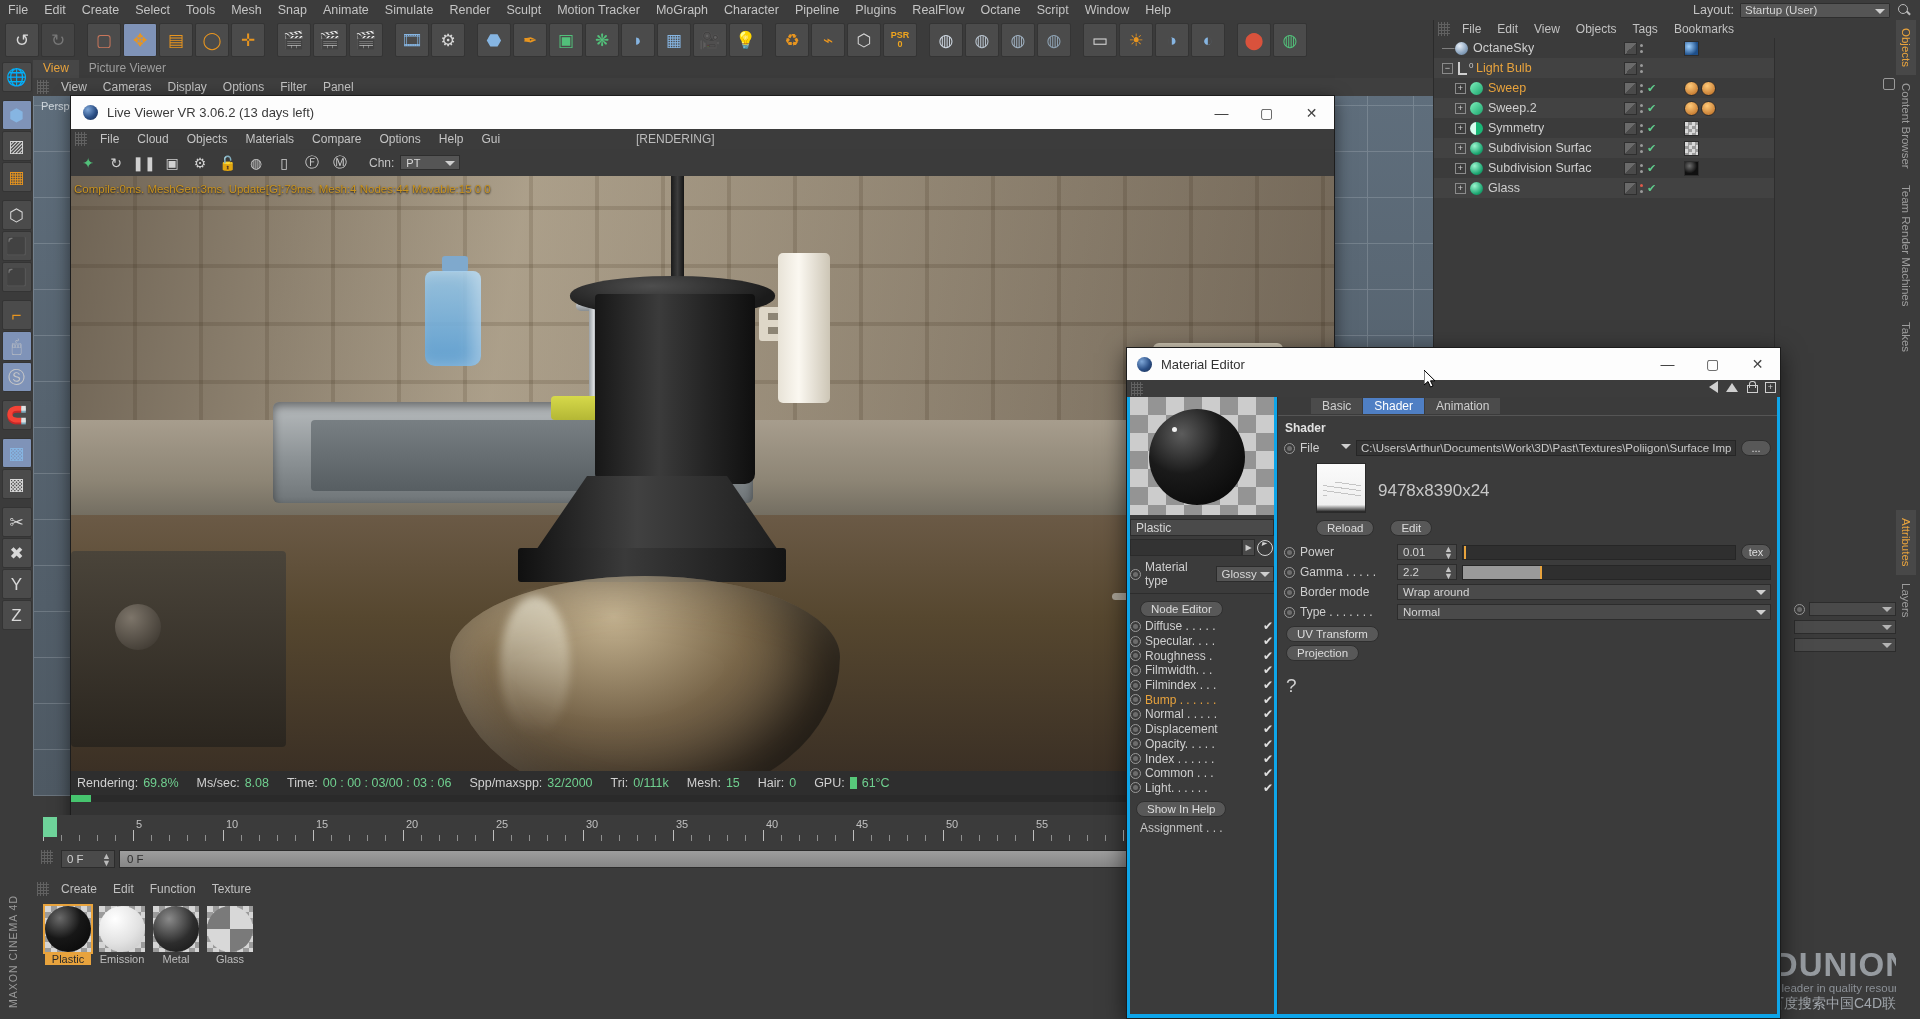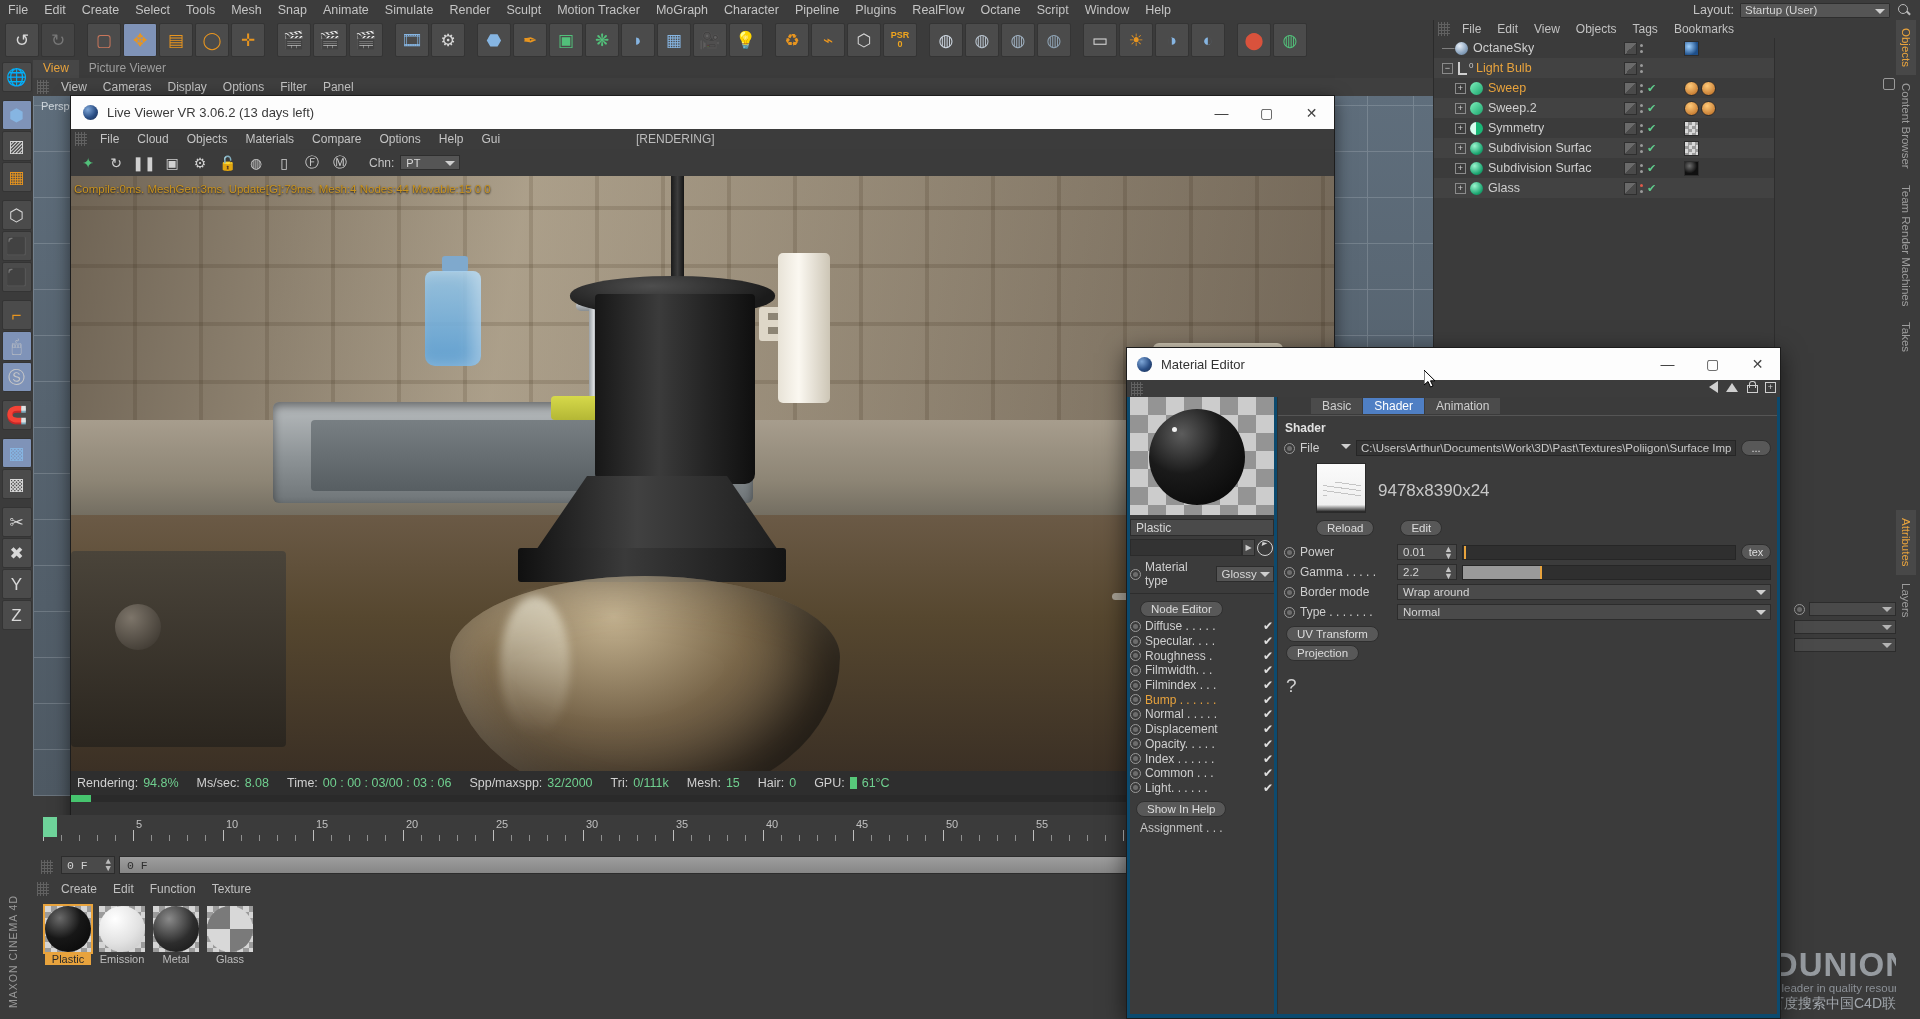--- a/index.html
+++ b/index.html
@@ -213,21 +213,21 @@
 
   
   #timeline {
     position:absolute; left:33px; top:815px; width:1400px; height:62px; background:#3b3b3b;
   }
   #tl-ruler { position:absolute; left:10px; top:3px; width:1350px; height:30px; }
   #tl-ruler .tick { position:absolute; top:17px; width:1px; height:6px; background:#8f8f8f; }
   #tl-ruler .tickM { position:absolute; top:12px; width:1px; height:11px; background:#bdbdbd; }
   #tl-ruler .lab { position:absolute; top:0; font-size:11px; color:#c0c0c0; }
   #tl-playhead { position:absolute; left:10px; top:2px; width:14px; height:20px; background:#6ed39a; }
-  #tl-controls { position:absolute; left:4px; top:35px; width:1400px; height:24px; display:flex; align-items:flex-end; gap:4px;font-family:Liberation Mono, monospace;}
+  #tl-controls { position:absolute; left:4px; top:35px; width:1400px; height:24px; display:flex; align-items:flex-start; gap:4px;}
   .numfield { width:54px;height:18px;background:#4a4a4a;border:1px solid #2c2c2c;color:#d2d2d2;
     font-size:11.5px;display:flex;align-items:center;padding-left:5px;position:relative;}
   .numfield .spin{position:absolute;right:3px;top:2px;font-size:9px;color:#bbb;line-height:7px;}
   #tl-scrub { flex:1; height:18px; background:linear-gradient(180deg,#9e9e9e,#868686);
     border:1px solid #2c2c2c; position:relative; color:#2f2f2f; font-size:11.5px;}
   #tl-scrub .l { position:absolute; left:7px; top:2px; }
   #tl-scrub .r { position:absolute; right:12px; top:2px; }
   .transport { display:flex; gap:2px; margin-left:4px; }
   .tpb { width:25px;height:21px;background:#4d4d4d;border:1px solid #313131;display:flex;
     align-items:center;justify-content:center;font-size:12px;color:#d4d4d4;border-radius:2px;}
@@ -306,21 +306,21 @@
 
   
   #attrpanel { position:absolute; left:1790px; top:600px; width:106px; height:130px; background:#3b3b3b;}
   .attrrow { height:18px; display:flex; align-items:center; gap:4px; padding-left:4px; }
   .attrfield { flex:1; height:14px; background:#4a4a4a; border:1px solid #2c2c2c; position:relative;}
   .attrfield .caret { position:absolute; right:3px; top:4px; border-top-color:#b4b4b4; }
 
   
   #mateditor {
     position:absolute; left:1126px; top:347px; width:655px; height:672px;
-    background:#0c4a6e; border:1px solid #1c1c1c; box-shadow:0 6px 22px rgba(0,0,0,.6);
+    background:#0ea5e9; border:1px solid #1c1c1c; box-shadow:0 6px 22px rgba(0,0,0,.6);
   }
   #me-title { height:32px; background:#fdfdfd; display:flex; align-items:center; padding-left:10px; color:#333; font-size:13px;}
   #me-title .ticon{width:15px;height:15px;border-radius:50%;margin-right:9px;
     background:radial-gradient(circle at 32% 30%, #7fa7d8 0%, #2b4f86 55%, #17294a 100%);}
   #me-title .tspacer{flex:1;}
   #me-sub { height:17px; background:#3c3c3c; display:flex; align-items:center; position:relative;}
   #me-sub .rightico { position:absolute; right:4px; top:1px; display:flex; align-items:center; gap:8px; font-size:12px; color:#cfcfcf;}
   .tri-l { width:0;height:0;border-top:6px solid transparent;border-bottom:6px solid transparent;border-right:9px solid #cfcfcf;}
   .tri-u { width:0;height:0;border-left:6px solid transparent;border-right:6px solid transparent;border-bottom:9px solid #cfcfcf;}
   .lockico{width:11px;height:12px;position:relative;}
@@ -378,21 +378,21 @@
   .textin { flex:1; height:16px; background:#333; border:1px solid #262626; color:#c9c9c9;
     font-size:11.5px; display:flex; align-items:center; padding-left:4px; overflow:hidden; white-space:nowrap;}
   .dotbtn { width:30px;height:16px;background:#585858;border:1px solid #2f2f2f;border-radius:8px;
     font-size:11px;color:#ddd;display:flex;align-items:center;justify-content:center;}
   #me-thumbrow { display:flex; align-items:flex-start; gap:12px; padding:5px 0 3px 38px;}
   #me-thumb { width:50px; height:50px; background:linear-gradient(180deg,#fbfbfb,#efefef 85%,#1d1d1d 100%);
     border:1px solid #2a2a2a; position:relative; overflow:hidden;}
   #me-thumb::after{content:'';position:absolute;left:6px;top:18px;width:38px;height:14px;
     background:repeating-linear-gradient(8deg,rgba(150,150,150,.5) 0 1px,transparent 1px 5px);}
   #me-thumbinfo { font-size:17px; color:#c8c8c8; padding-top:18px;}
-  #me-rebtns { display:flex; gap:26px; padding:4px 0 6px 38px;align-items:center; }
+  #me-rebtns { display:flex; gap:16px; padding:4px 0 6px 38px;align-items:center; }
   .numin { width:60px;height:16px;background:#4a4a4a;border:1px solid #2c2c2c;color:#d4d4d4;
     font-size:11.5px;display:flex;align-items:center;padding-left:5px;position:relative;flex:0 0 auto;}
   .numin .spin{position:absolute;right:3px;top:1px;font-size:9px;line-height:7px;color:#c4c4c4;}
   .slider { flex:1; height:15px; background:#2f2f2f; border:1px solid #262626; position:relative;}
   .slider i { position:absolute; top:0; bottom:0; left:0; background:#9a9a9a; }
   .slider b { position:absolute; top:0; bottom:0; width:2px; background:#e8a33d;}
   .checkbox { width:12px;height:12px;background:#565656;border:1px solid #2d2d2d;}
   .combo { flex:1; height:16px; background:#4a4a4a; border:1px solid #2c2c2c; color:#d4d4d4;
     font-size:11.5px; display:flex; align-items:center; padding-left:5px; position:relative;}
   .combo .caret{position:absolute;right:4px;top:5px;}
@@ -708,21 +708,21 @@
       <div class="lamp-cone"></div>
       <div class="lamp-ring"></div>
       <div class="lamp-glass"></div>
       <div class="lamp-glass-hl"></div>
     </div>
     <div class="dbgtext">Compile:0ms. MeshGen:3ms. Update[G]:79ms. Mesh:4 Nodes:44 Movable:15  0 0</div>
   </div>
 
   <div id="lv-status">
     <span>Rendering:</span>
-    <span class="val">94.8%</span>
+    <span class="val">69.8%</span>
     <span class="sep"></span>
     <span>Ms/sec:</span>
     <span class="val">8.08</span>
     <span class="sep"></span>
     <span>Time:</span>
     <span class="val">00 : 00 : 03/00 : 03 : 06</span>
     <span class="sep"></span>
     <span>Spp/maxspp:</span>
     <span class="val">32/2000</span>
     <span class="sep"></span>

